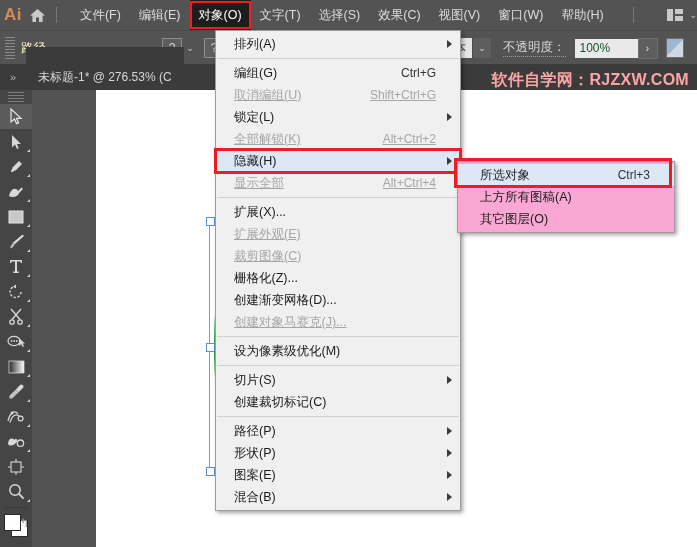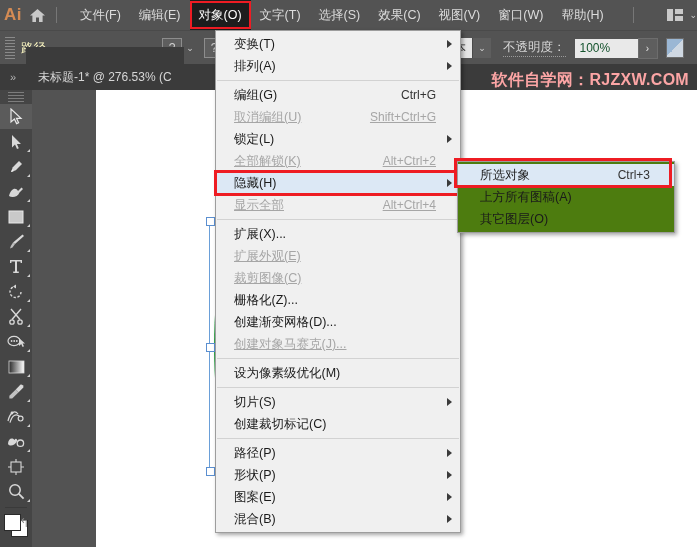--- a/index.html
+++ b/index.html
@@ -160,21 +160,21 @@
   .mi.hl{background:#dce8f5;}
   .mi.hl .redring{
     position:absolute;left:-2px;top:-2px;right:-2px;bottom:-2px;
     border:3px solid #ee1c23;box-sizing:border-box;pointer-events:none;
   }
   .sep{height:1px;background:#d2d2d2;margin:3px 1px;}
 
   
   .submenu{
     position:absolute;left:457px;top:161px;width:218px;
-    background:#4d7c0f;border:1px solid #9d9d9d;
+    background:#f9a8d4;border:1px solid #9d9d9d;
     box-shadow:2px 2px 4px rgba(0,0,0,.35);
     padding:2px 0;box-sizing:border-box;
   }
   .submenu .mi{padding-left:22px;}
   .submenu .redbox{
     position:absolute;left:-4px;top:-4px;width:218px;height:30px;
     border:3px solid #ee1c23;box-sizing:border-box;pointer-events:none;
   }
 </style>
 </head>
@@ -382,24 +382,20 @@
         <span class="handle" style="left:-4px;top:-4px;"></span>
         <span class="handle" style="left:-4px;top:50%;margin-top:-4px;"></span>
         <span class="handle" style="left:-4px;bottom:-4px;"></span>
       </div>
     </div>
   </div>
 
   <div class="dropdown">
 
     <div class="mi">
-      <span>变换(T)</span>
-      <span class="sub"></span>
-    </div>
-    <div class="mi">
       <span>排列(A)</span>
       <span class="sub"></span>
     </div>
 
     <div class="sep"></div>
 
     <div class="mi">
       <span>编组(G)</span>
       <span class="sc">Ctrl+G</span>
     </div>

